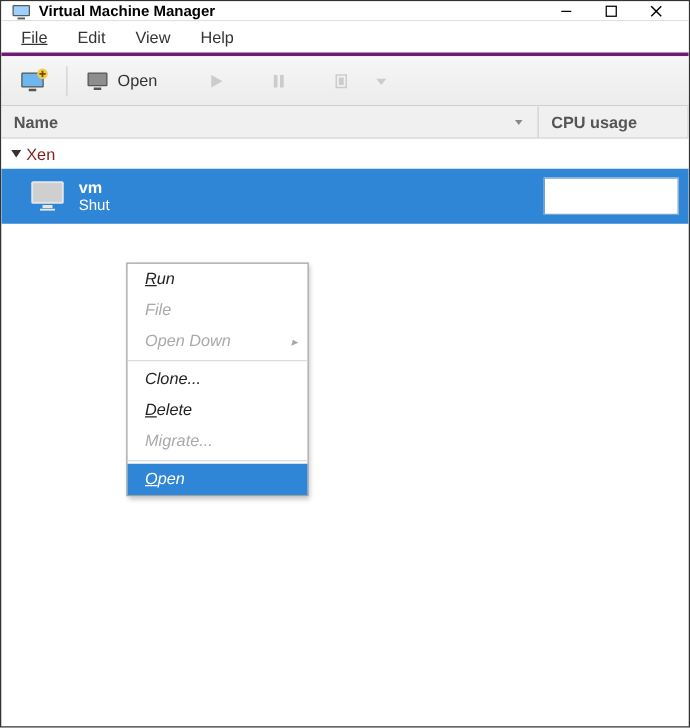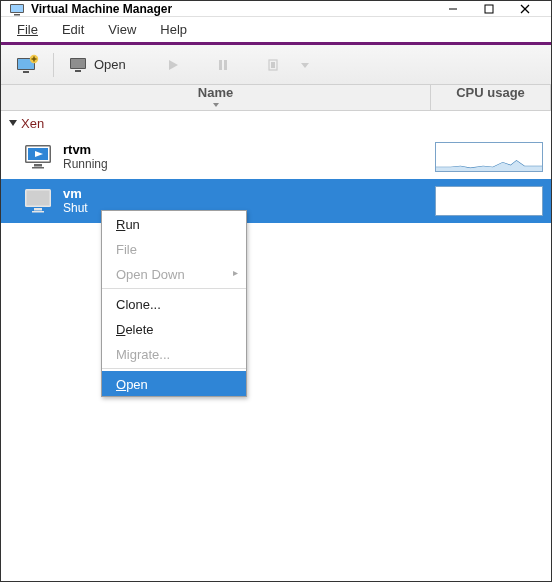--- a/index.html
+++ b/index.html
@@ -19,21 +19,21 @@
 
 
 .toolbar { height: 40px; display: flex; align-items: center; padding: 0 8px; background: linear-gradient(#f6f6f6,#ececec); border-bottom: 1px solid #d0d0d0; gap: 8px; }
 .toolbar .tb-btn { display: flex; align-items: center; gap: 4px; padding: 4px 6px; cursor: pointer; }
 .toolbar .tb-sep { width:1px; height:24px; background:#d0d0d0; }
 .toolbar .tb-label { font-size: 13px; color: #333; }
 .toolbar .disabled svg { opacity: 0.35; }
 
 
 .columns { height: 26px; display: flex; align-items: stretch; border-bottom: 1px solid #d0d0d0; background: #f0f0f0; }
-.columns .col { display: flex; align-items: center; padding: 0 10px; font-size: 13px; font-weight: 600; color: #555; border-right: 1px solid #d0d0d0; flex-direction: column; }
+.columns .col { display: flex; align-items: center; padding: 0 10px; font-size: 13px; font-weight: 600; color: #555; border-right: 1px solid #d0d0d0; }
 .columns .col-name { flex: 1; justify-content: space-between; }
 .columns .col-cpu { width: 120px; }
 
 
 .tree { background: #fff; }
 .host-row { display: flex; align-items: center; height: 24px; padding-left: 6px; font-size: 13px; color: #7f1d1d; }
 .host-row .caret { width: 12px; height: 12px; margin-right: 2px; }
 
 .vm-row { display: flex; align-items: center; height: 44px; padding-left: 22px; font-size: 13px; }
 .vm-row .vm-icon { width: 32px; height: 28px; margin-right: 8px; }
@@ -42,21 +42,21 @@
 .vm-row .vm-status { font-size: 12px; color: #444; }
 .vm-row.selected { background: #2f85d6; color: #fff; }
 .vm-row.selected .vm-status { color: #ffffff; }
 
 .cpu-cell { width: 120px; padding: 4px 6px 4px 4px; }
 .cpu-graph { width: 108px; height: 30px; border: 1px solid #7aa3c9; background: #fff; position: relative; }
 .cpu-graph svg { width: 100%; height: 100%; }
 
 
 .context-menu { position: absolute; left: 100px; top: 209px; width: 146px; background: #fff; border: 1px solid #a0a0a0; box-shadow: 1px 2px 4px rgba(0,0,0,0.25); }
-.context-menu .cm-item { height: 25px; display: flex; align-items: flex-start; padding: 6px 14px; font-size: 13px; color: #222; cursor: pointer; position: relative; }
+.context-menu .cm-item { height: 25px; display: flex; align-items: flex-end; padding: 6px 14px; font-size: 13px; color: #222; cursor: pointer; position: relative; font-style: italic; }
 .context-menu .cm-item.disabled { color: #a9a9a9; cursor: default; }
 .context-menu .cm-item.highlight { background: #2f85d6; color: #fff; }
 .context-menu .cm-sep { height: 1px; background: #dcdcdc; margin: 2px 0; }
 .context-menu .cm-item .arrow { position: absolute; right: 8px; font-size: 10px; }
 .context-menu .cm-item .ul { text-decoration: underline; }
 </style>
 </head>
 <body>
 
 <div class="titlebar">
@@ -155,44 +155,20 @@
 </div>
 
 <div class="tree">
   <div class="host-row">
     <svg class="caret" viewBox="0 0 12 12">
         <polygon points="2,3 10,3 6,9" fill="#333"></polygon>
       </svg>
     <span>Xen</span>
   </div>
 
-  <div class="vm-row">
-    <span class="vm-icon">
-      <svg viewBox="0 0 32 28">
-          <rect x="2" y="2" width="26" height="18" rx="1.5" fill="#666"></rect>
-          <rect x="3.5" y="3.5" width="23" height="15" fill="#fff"></rect>
-          <rect x="5" y="5" width="20" height="12" fill="#2f85d6"></rect>
-          <polygon points="12,8 20,11 12,14" fill="#fff"></polygon>
-          <rect x="11" y="21" width="8" height="2.5" fill="#666"></rect>
-          <rect x="9" y="24" width="12" height="1.5" fill="#666"></rect>
-        </svg>
-    </span>
-    <div class="vm-text">
-      <div class="vm-name">rtvm</div>
-      <div class="vm-status">Running</div>
-    </div>
-    <div class="cpu-cell">
-      <div class="cpu-graph">
-        <svg viewBox="0 0 108 30" preserveAspectRatio="none">
-          <polyline points="0,26 15,26 25,25 35,27 48,25 58,26 68,21 76,24 82,19 90,25 100,25 108,25" fill="none" stroke="#4a88bd" stroke-width="1.3"></polyline>
-          <polygon points="0,26 15,26 25,25 35,27 48,25 58,26 68,21 76,24 82,19 90,25 100,25 108,25 108,30 0,30" fill="#cfe4f5"></polygon>
-        </svg>
-      </div>
-    </div>
-  </div>
 
   <div class="vm-row selected">
     <span class="vm-icon">
       <svg viewBox="0 0 32 28">
           <rect x="2" y="2" width="26" height="18" rx="1.5" fill="#e6e6e6"></rect>
           <rect x="3.5" y="3.5" width="23" height="15" fill="#cfcfcf"></rect>
           <rect x="11" y="21" width="8" height="2.5" fill="#e6e6e6"></rect>
           <rect x="9" y="24" width="12" height="1.5" fill="#e6e6e6"></rect>
         </svg>
     </span>

